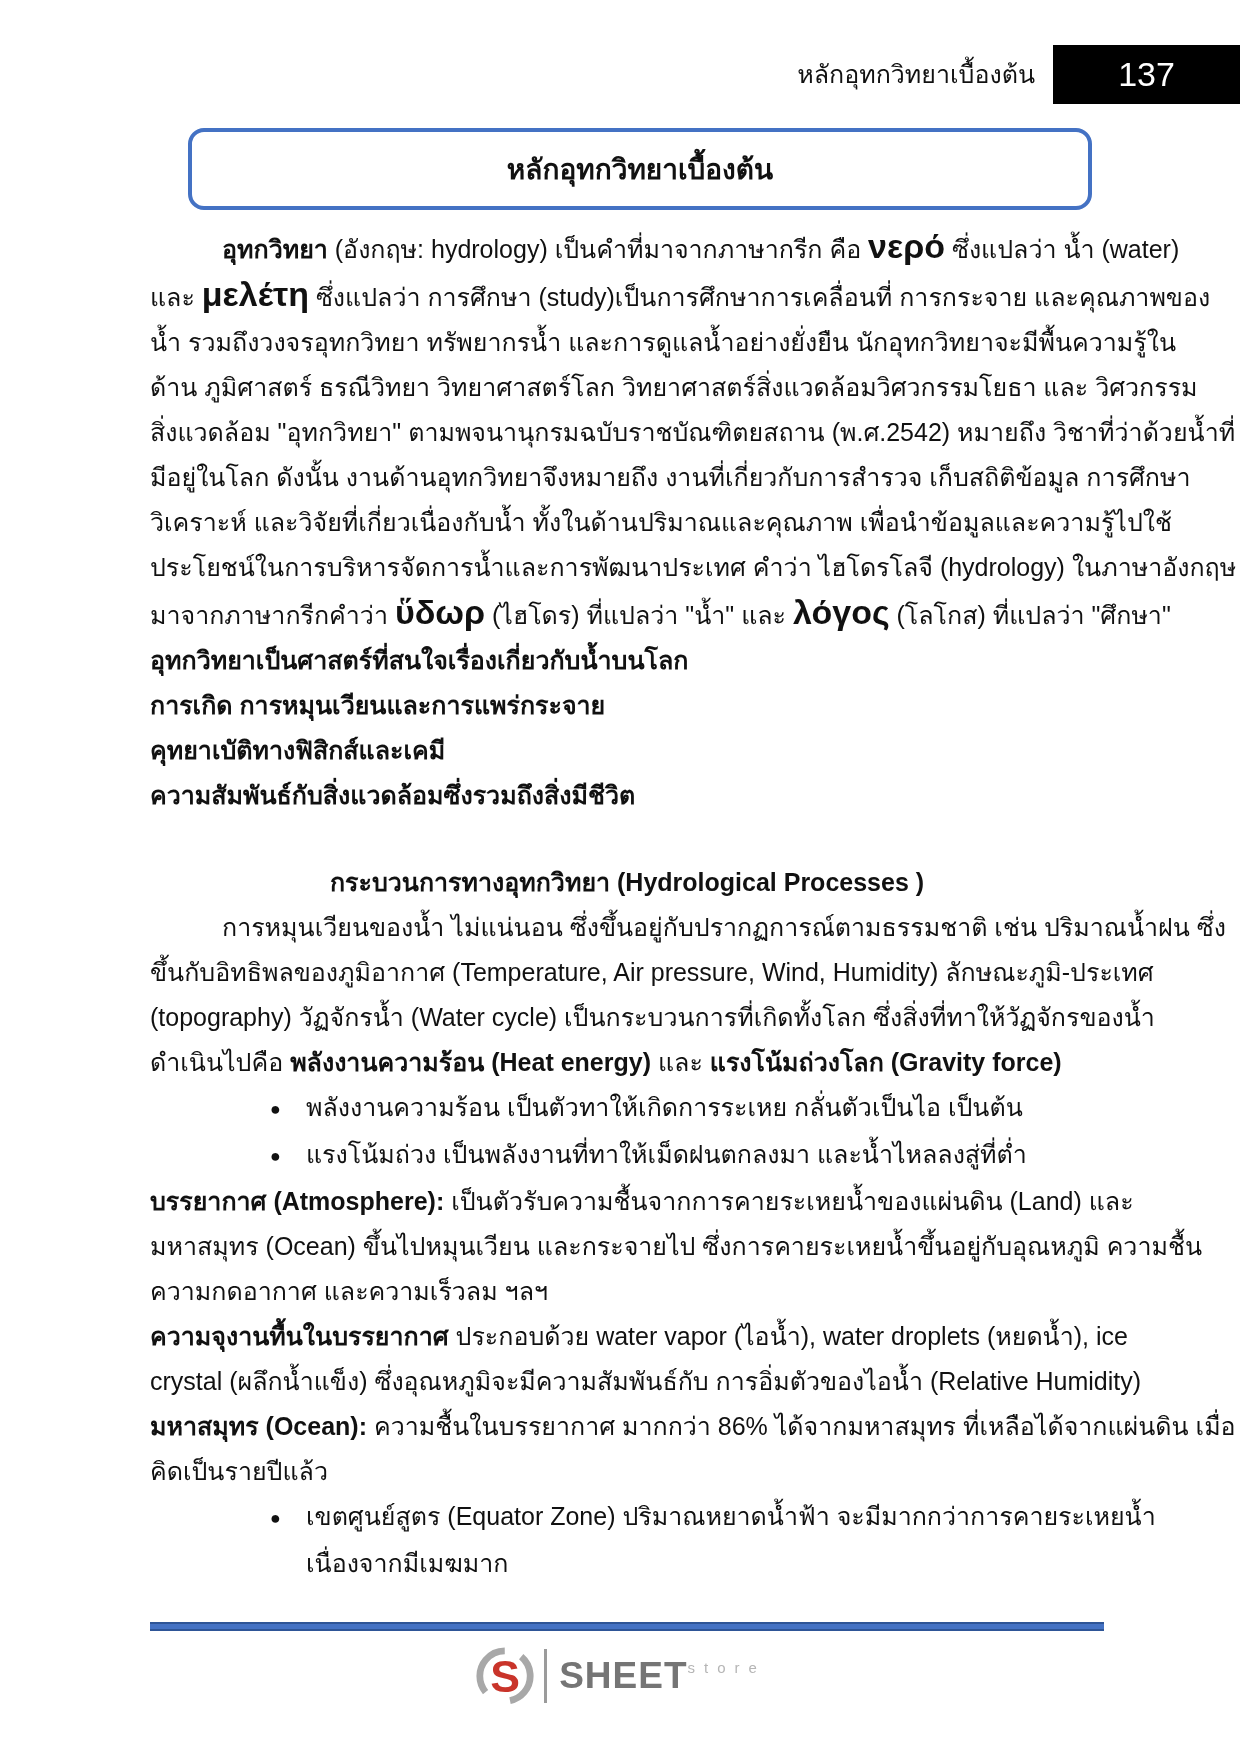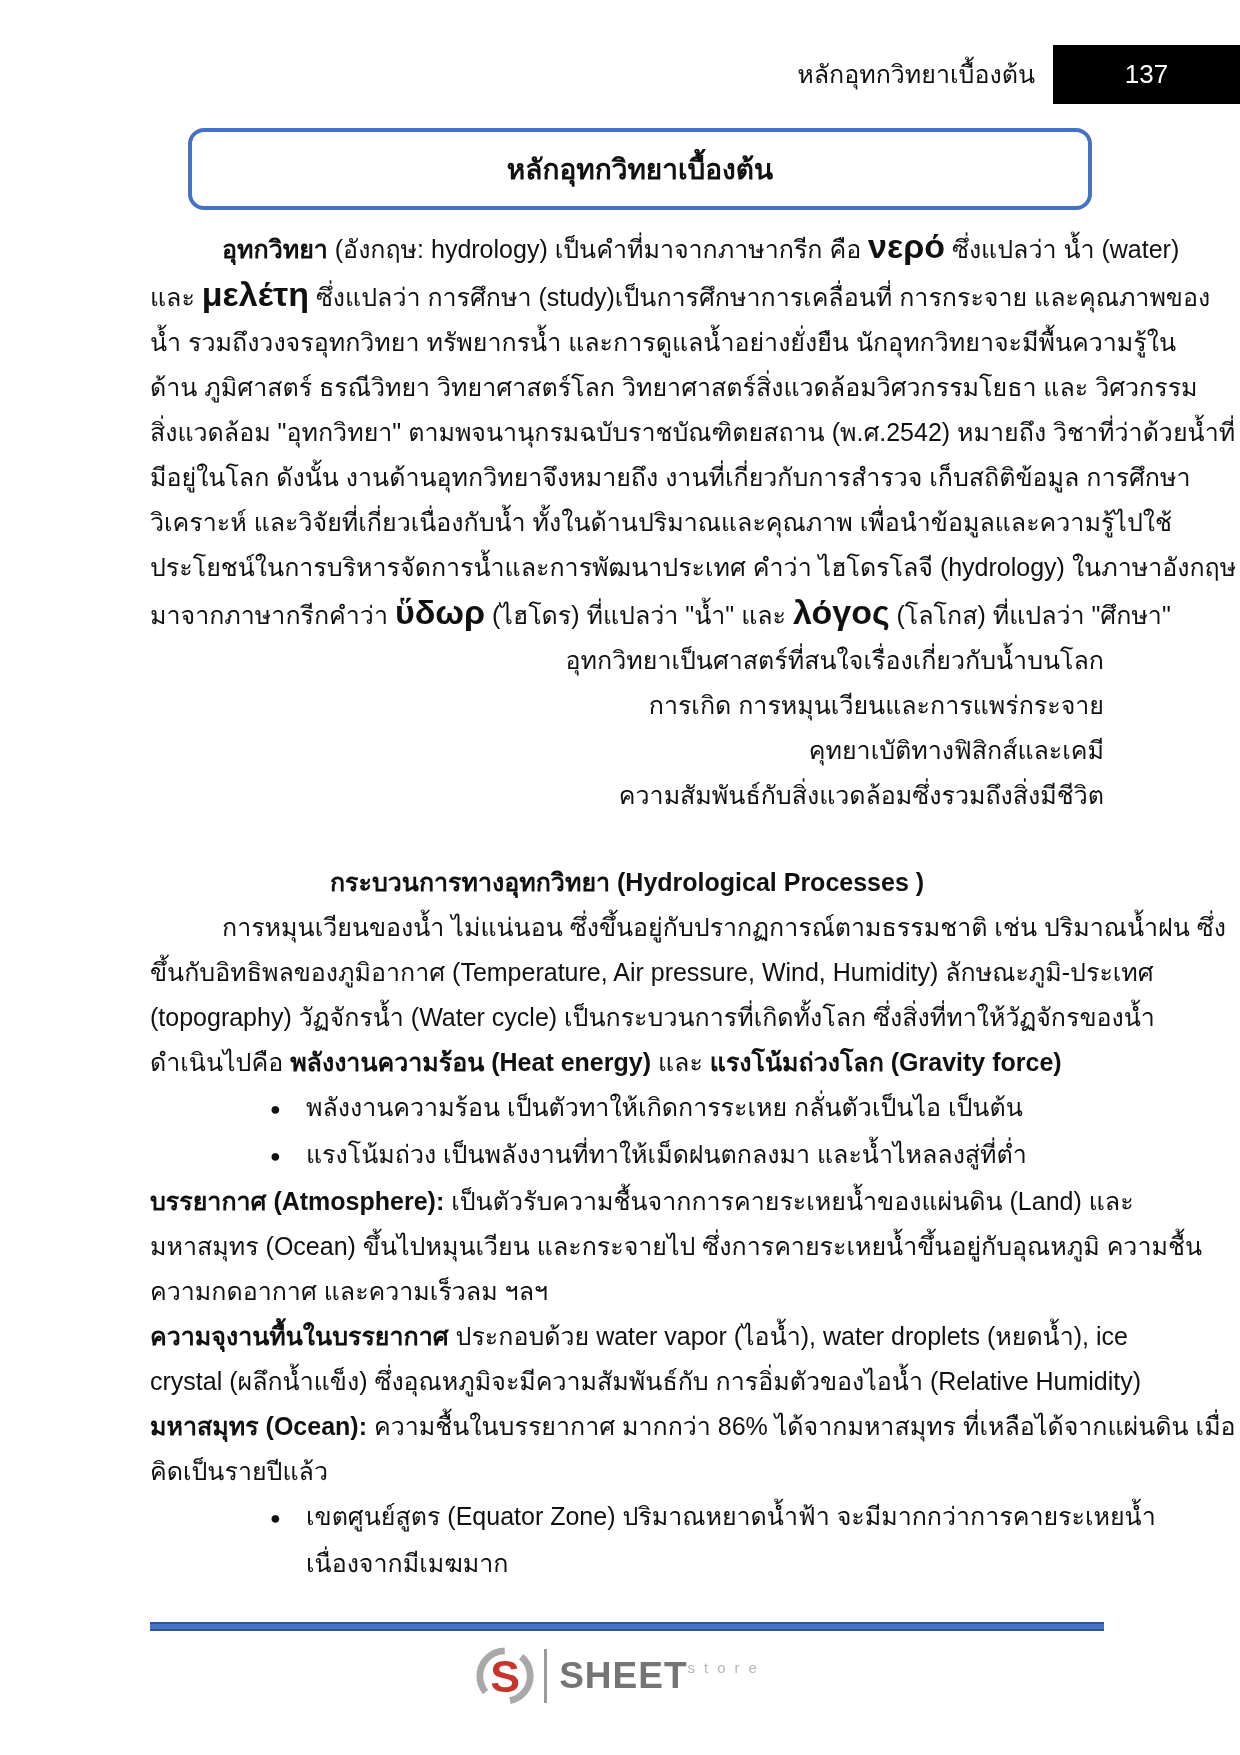--- a/index.html
+++ b/index.html
@@ -9,34 +9,34 @@
     font-family:"Liberation Sans","DejaVu Sans",sans-serif;
   }
   
   .header{position:absolute;top:45px;left:0;right:0;height:59px;}
   .header-title{
     position:absolute;right:205px;top:0;height:59px;line-height:59px;
     font-size:25px;color:#111;
   }
   .page-num-box{
     position:absolute;right:0;top:0;width:187px;height:59px;background:#000;
-    color:#fff;text-align:center;line-height:59px;font-size:26px;
+    color:#fff;text-align:center;line-height:59px;font-size:34px;
   }
   
   .title-box{
     position:absolute;left:188px;top:128px;width:896px;height:74px;
     border:4px solid #4472C4;border-radius:16px;
     display:flex;align-items:center;justify-content:center;
   }
   .title-box .title{font-size:28px;font-weight:bold;}
   
   #content{position:absolute;left:150px;top:224px;width:954px;}
   .line{min-height:45px;line-height:45px;font-size:25px;white-space:nowrap;}
   .indent{text-indent:72px;}
-  .center{text-align:right;font-weight:normal;white-space:normal;}
+  .center{text-align:left;font-weight:bold;white-space:normal;}
   .heading{text-align:center;font-weight:bold;}
   .bullet{padding-left:120px;}
   .bullet .dot{display:inline-block;width:36px;font-size:18px;vertical-align:1px;}
   .bullet-cont{padding-left:156px;}
   .gap{height:42px;}
   .b{font-weight:bold;}
   .g{font-size:34px;font-weight:600;line-height:45px;}
   
   .footer-rule{
     position:absolute;left:150px;top:1622px;width:954px;height:9px;

